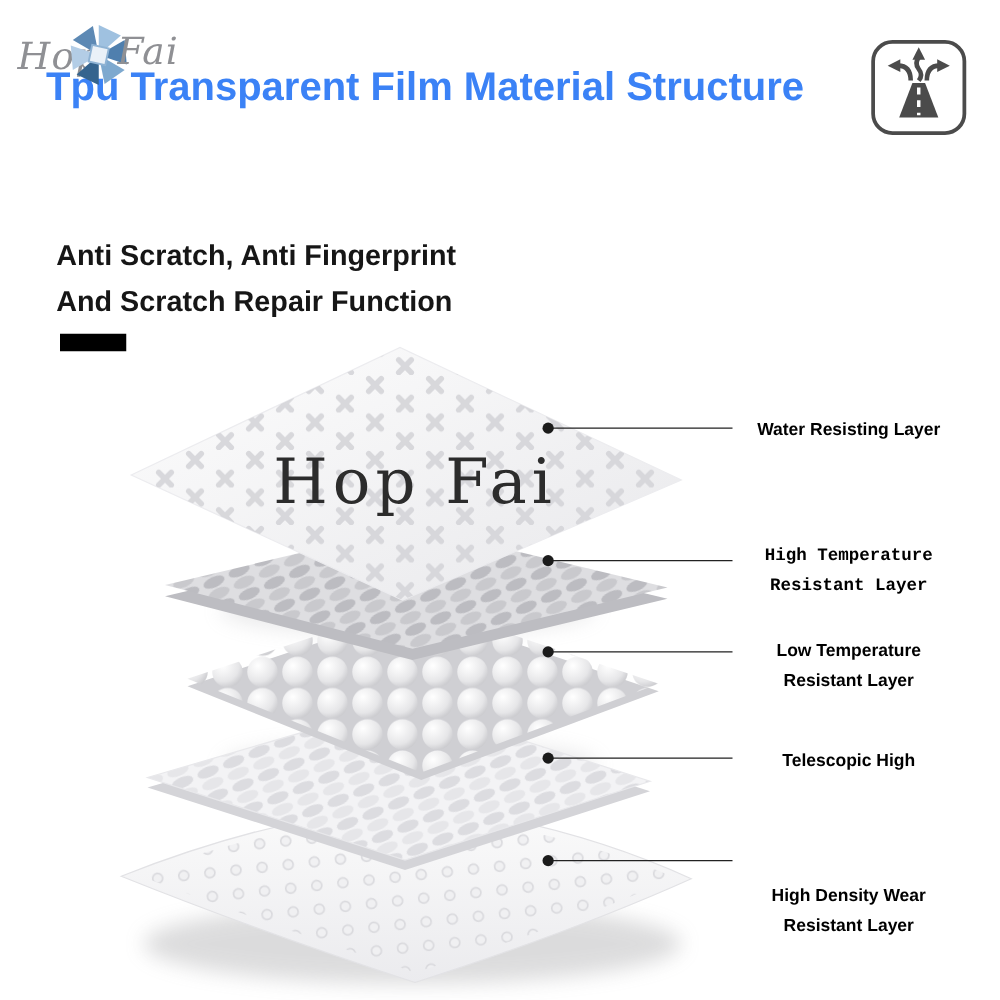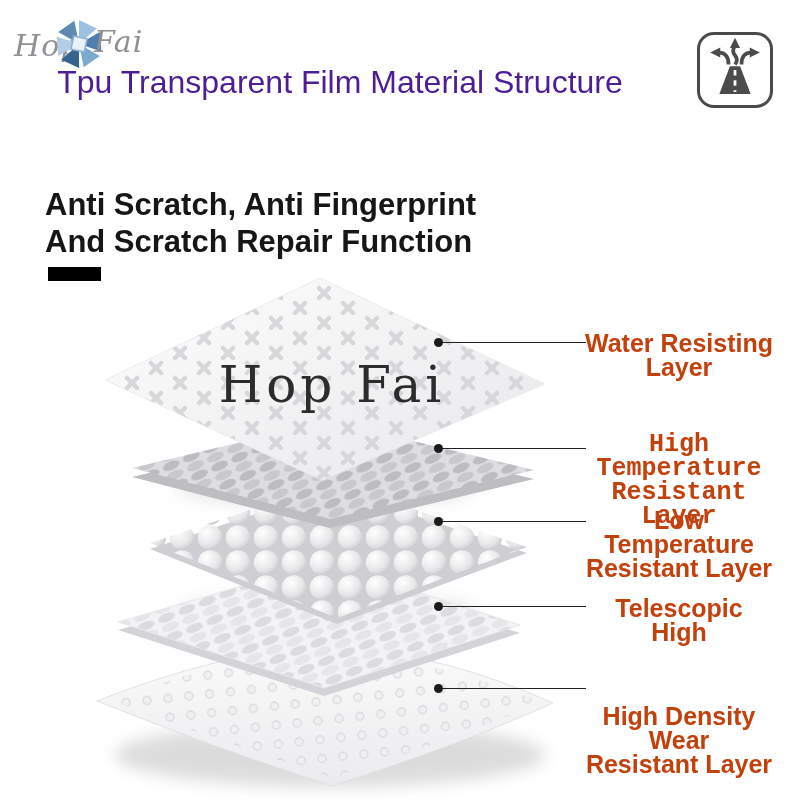--- a/index.html
+++ b/index.html
@@ -10,38 +10,38 @@
   .logo{position:absolute;left:10px;top:14px;width:150px;height:62px;z-index:5;}
   .logo-word{position:absolute;font-family:"DejaVu Serif",serif;font-style:italic;
     font-size:30px;color:#8f9094;letter-spacing:1px;}
   .logo-hop{left:4px;top:14px;}
   .logo-fai{left:84px;top:10px;}
   .logo-mark{position:absolute;left:44px;top:2px;width:50px;height:56px;}
 
   
   .title-block{position:absolute;left:20px;top:50px;width:640px;text-align:center;z-index:2;}
   .title-line1{font-size:28px;font-weight:700;color:#161616;line-height:36px;letter-spacing:0px;}
-  .title-line2{font-size:32px;font-weight:400;color:#4c1d95;line-height:38px;margin-top:13px;}
+  .title-line2{font-size:32px;font-weight:700;color:#3b82f6;line-height:38px;}
 
   .sub-block{position:absolute;left:45px;top:186px;width:520px;text-align:left;}
-  .sub-line{font-size:31px;font-weight:700;color:#161616;line-height:37px;}
+  .sub-line{font-size:23px;font-weight:700;color:#161616;line-height:37px;}
   .accent-bar{width:53px;height:14px;background:#000;margin-top:7px;margin-left:3px;}
 
   
   .tr-icon{position:absolute;left:697px;top:32px;width:76px;height:76px;background:#fff;
     border:3px solid #4b4b4b;border-radius:17px;box-sizing:border-box;}
 
   
   .diagram{position:absolute;left:0;top:0;width:800px;height:800px;}
 
   
   .leader{position:absolute;left:438px;width:148px;height:0;border-top:1.6px solid #222;z-index:4;}
   .leader .dot{position:absolute;left:-4px;top:-5px;width:9px;height:9px;border-radius:50%;background:#1b1b1b;}
   .layer-label{position:absolute;left:585px;width:188px;text-align:center;
-    font-size:25px;font-weight:700;color:#c2410c;line-height:24px;z-index:4;}
+    font-size:14px;font-weight:700;color:#000000;line-height:24px;z-index:4;}
   .layer-label span{display:block;}
 </style>
 </head>
 <body>
 
 <div class="stage">
 
   <svg class="diagram" viewBox="0 0 800 800" xmlns="http://www.w3.org/2000/svg" aria-hidden="true">
     <defs>
       <linearGradient id="sheetGrad" x1="0" y1="0" x2="1" y2="1">

